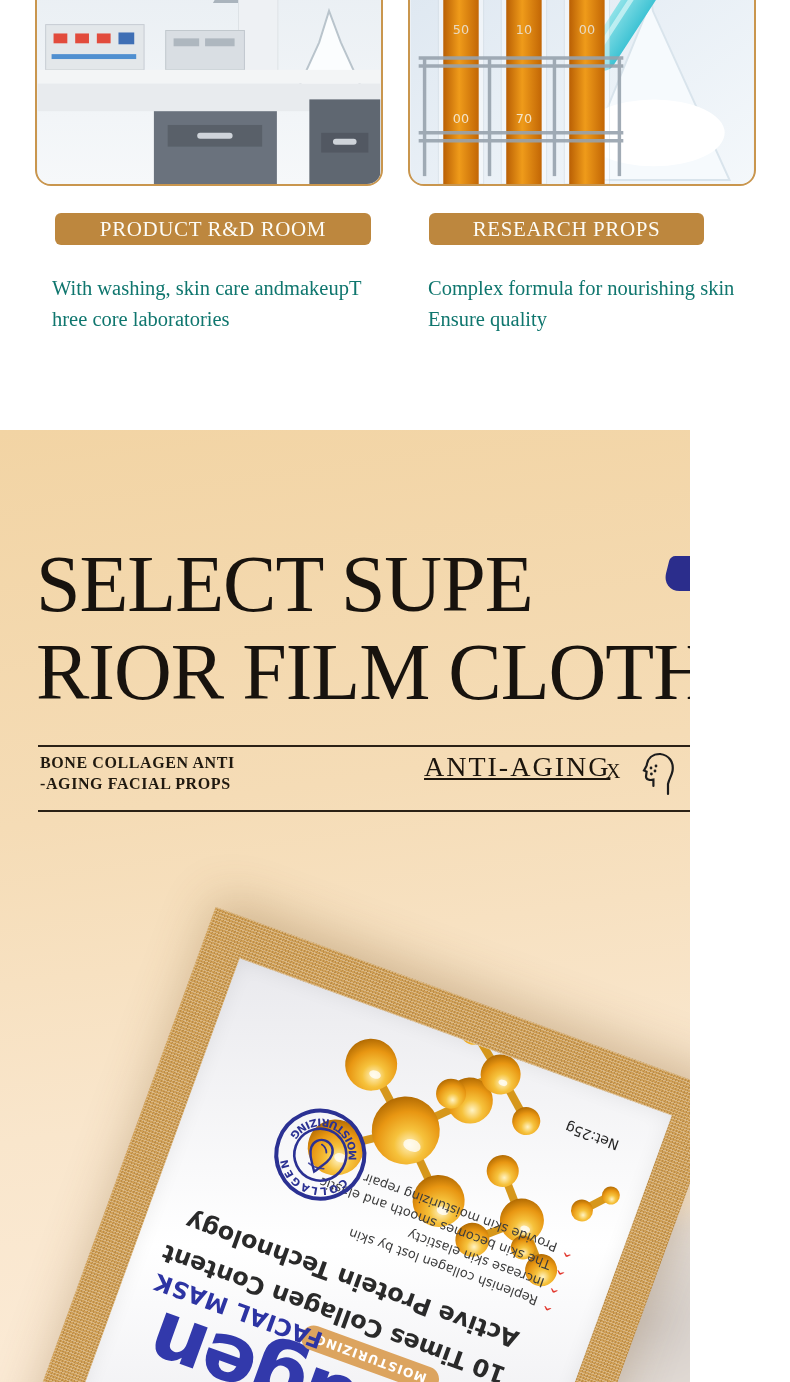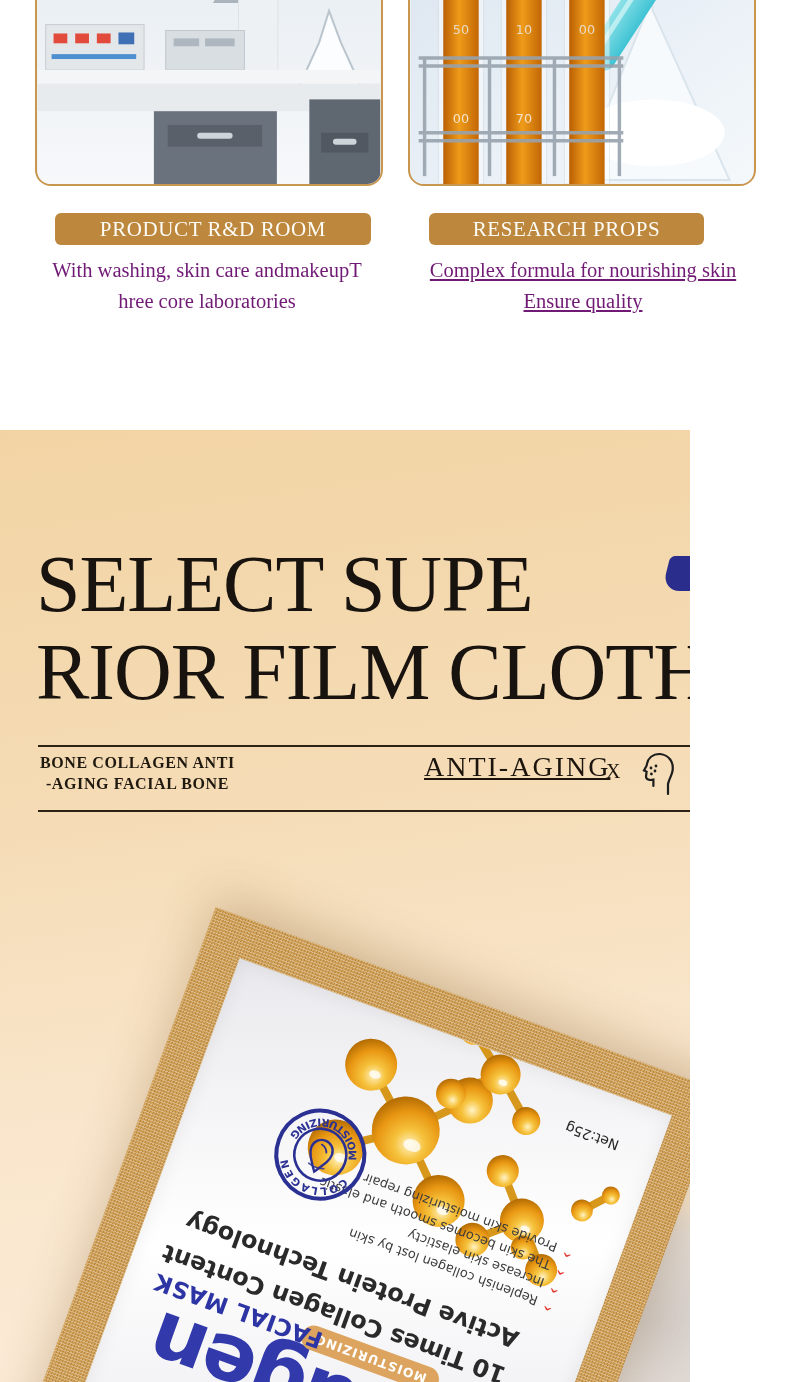--- a/index.html
+++ b/index.html
@@ -21,26 +21,26 @@
 
   .caption {
     position:absolute; top:213px; height:32px; background:#bd873e;
     color:#fdfcf6; display:flex; align-items:center; justify-content:center;
     font:400 21px "Liberation Serif", serif; letter-spacing:.6px;border-radius:6px;
   }
   .caption.left { left:55px; width:316px; }
   .caption.right { left:429px; width:275px; }
 
   .card-desc {
-    position:absolute; top:255px; width:310px;
-    font:400 20.5px "Liberation Serif", serif; color:#701a75;
-    line-height:31px; word-break:break-all;text-align:center;
+    position:absolute; top:273px; width:310px;
+    font:400 20.5px "Liberation Serif", serif; color:#0f766e;
+    line-height:31px; word-break:break-all;
   }
   .card-desc.left { left:52px; }
-  .card-desc.right { left:428px;text-decoration:underline; }
+  .card-desc.right { left:428px; }
 
   
   .hero {
     position:absolute; left:0; top:430px; width:690px; height:952px;
     background:linear-gradient(172deg,#f2d4a4 0%, #f5dcb6 38%, #f9e6cc 68%, #fcecd9 100%);
     overflow:hidden;
   }
   .hero-title {
     position:absolute; left:36px; top:110px; color:#18130e;
     font:400 80px/88px "Liberation Serif", serif; letter-spacing:-1px; white-space:nowrap;
@@ -52,21 +52,21 @@
     display:flex; align-items:center; justify-content:center;
   }
   .hero-badge svg { transform:skewX(14deg); }
 
   .rule { position:absolute; left:38px; width:720px; height:2px; background:#2b2115; }
   .rule.r1 { top:315px; }
   .rule.r2 { top:380px; }
 
   .product-name {
     position:absolute; left:40px; top:322px; color:#20190f;
-    font:700 16px/21px "Liberation Serif", serif; letter-spacing:.6px;text-align:center;
+    font:700 16px/21px "Liberation Serif", serif; letter-spacing:.6px;
   }
   .feature-label {
     position:absolute; left:424px; top:321px; color:#1c150d;
     font:400 28px "Liberation Serif", serif; letter-spacing:2px; white-space:nowrap;text-decoration:underline;
   }
   .mult {
     position:absolute; top:330px; color:#1c150d;
     font:400 20px "Liberation Serif", serif;
   }
   .mult.m1 { left:606px; } .mult.m2 { left:692px; }
@@ -251,21 +251,21 @@
             <circle cx="10.5" cy="16" r="1"></circle>
             <circle cx="13.6" cy="10.6" r="1"></circle>
         </g>
       </svg>
     </div>
 
     <div class="rule r1"></div>
 
     <div class="product-name">
       <div>BONE COLLAGEN ANTI</div>
-      <div>-AGING FACIAL BONE</div>
+      <div>-AGING FACIAL PROPS</div>
     </div>
 
     <div class="feature-label">ANTI-AGING</div>
     <div class="mult m1">X</div>
 
     <div class="row-icon head">
       <svg width="40" height="48" viewBox="0 0 40 48">
         <g stroke="#1d1d1d" stroke-width="2.2" fill="none" stroke-linecap="round">
           <path d="M24 4 C33 5 38 12 36.5 21 C35.6 26 33 29 32 34 L32 44"></path>
           <path d="M24 4 C16.5 4 11.5 8.5 10.7 15.5 L8 20.5 L10.6 21.6 L10 26.5 C10 29.5 13.6 30.7 17.4 29.6 L17.4 36"></path>

